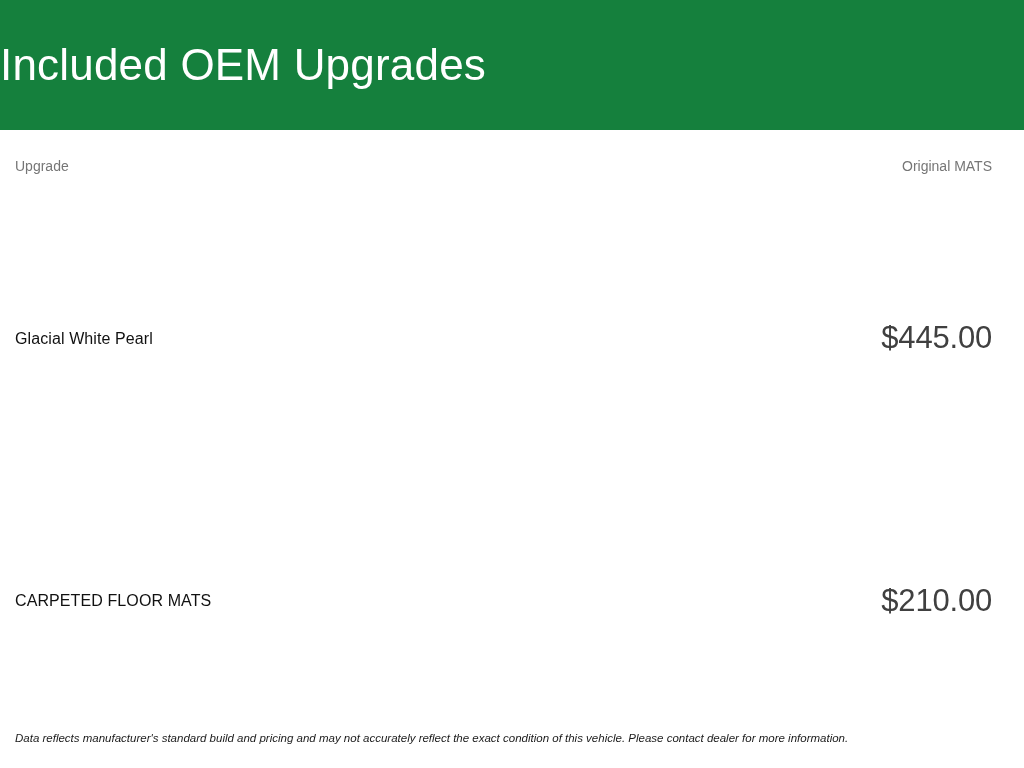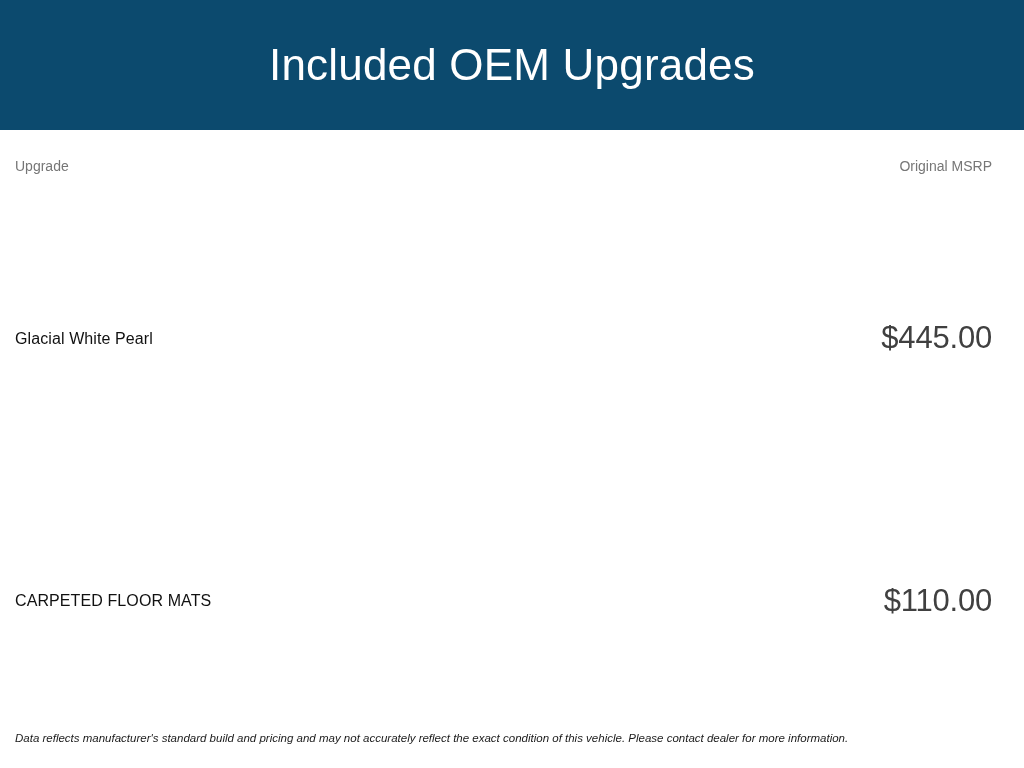--- a/index.html
+++ b/index.html
@@ -20,24 +20,23 @@
     height: 768px;
     background: #ffffff;
     display: flex;
     flex-direction: column;
   }
 
   
   .banner {
     flex: 0 0 auto;
     height: 130px;
-    background: #0c4a6e;
+    background: #15803d;
     display: flex;
     align-items: center;
-    justify-content: center;
     box-sizing: border-box;
   }
   .banner-title {
     color: #ffffff;
     font-size: 44px;
     font-weight: 300;
     letter-spacing: 0.2px;
     line-height: 1;
     text-align: center;
     white-space: nowrap;
@@ -123,33 +122,33 @@
 <div class="page">
 
   <div class="banner">
     <div class="banner-title">Included OEM Upgrades</div>
   </div>
 
   <div class="content">
 
     <div class="col-head-row">
       <div class="col-head">Upgrade</div>
-      <div class="col-head right">Original MSRP</div>
+      <div class="col-head right">Original MATS</div>
     </div>
 
     <div class="rows">
 
       <div class="upgrade-row">
         <div class="upgrade-name">Glacial White Pearl</div>
         <div class="upgrade-price">$445.00</div>
       </div>
 
       <div class="upgrade-row">
         <div class="upgrade-name">CARPETED FLOOR MATS</div>
-        <div class="upgrade-price">$110.00</div>
+        <div class="upgrade-price">$210.00</div>
       </div>
 
 
     </div>
 
     <div class="disclaimer">Data reflects manufacturer's standard build and pricing and may not accurately reflect the exact condition of this vehicle. Please contact dealer for more information.</div>
 
   </div>
 </div>
 

